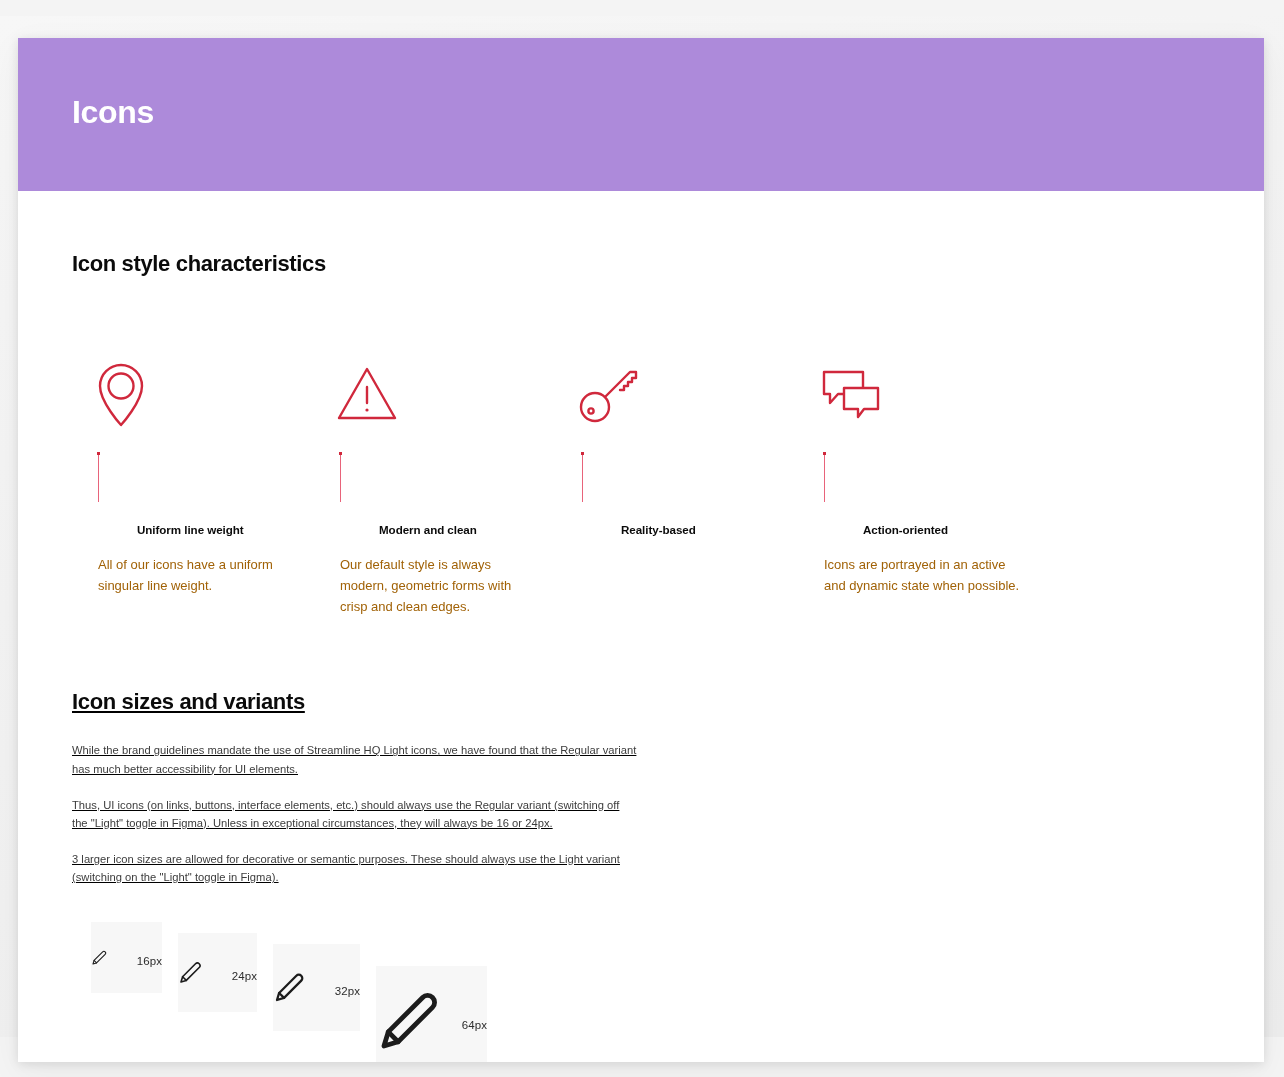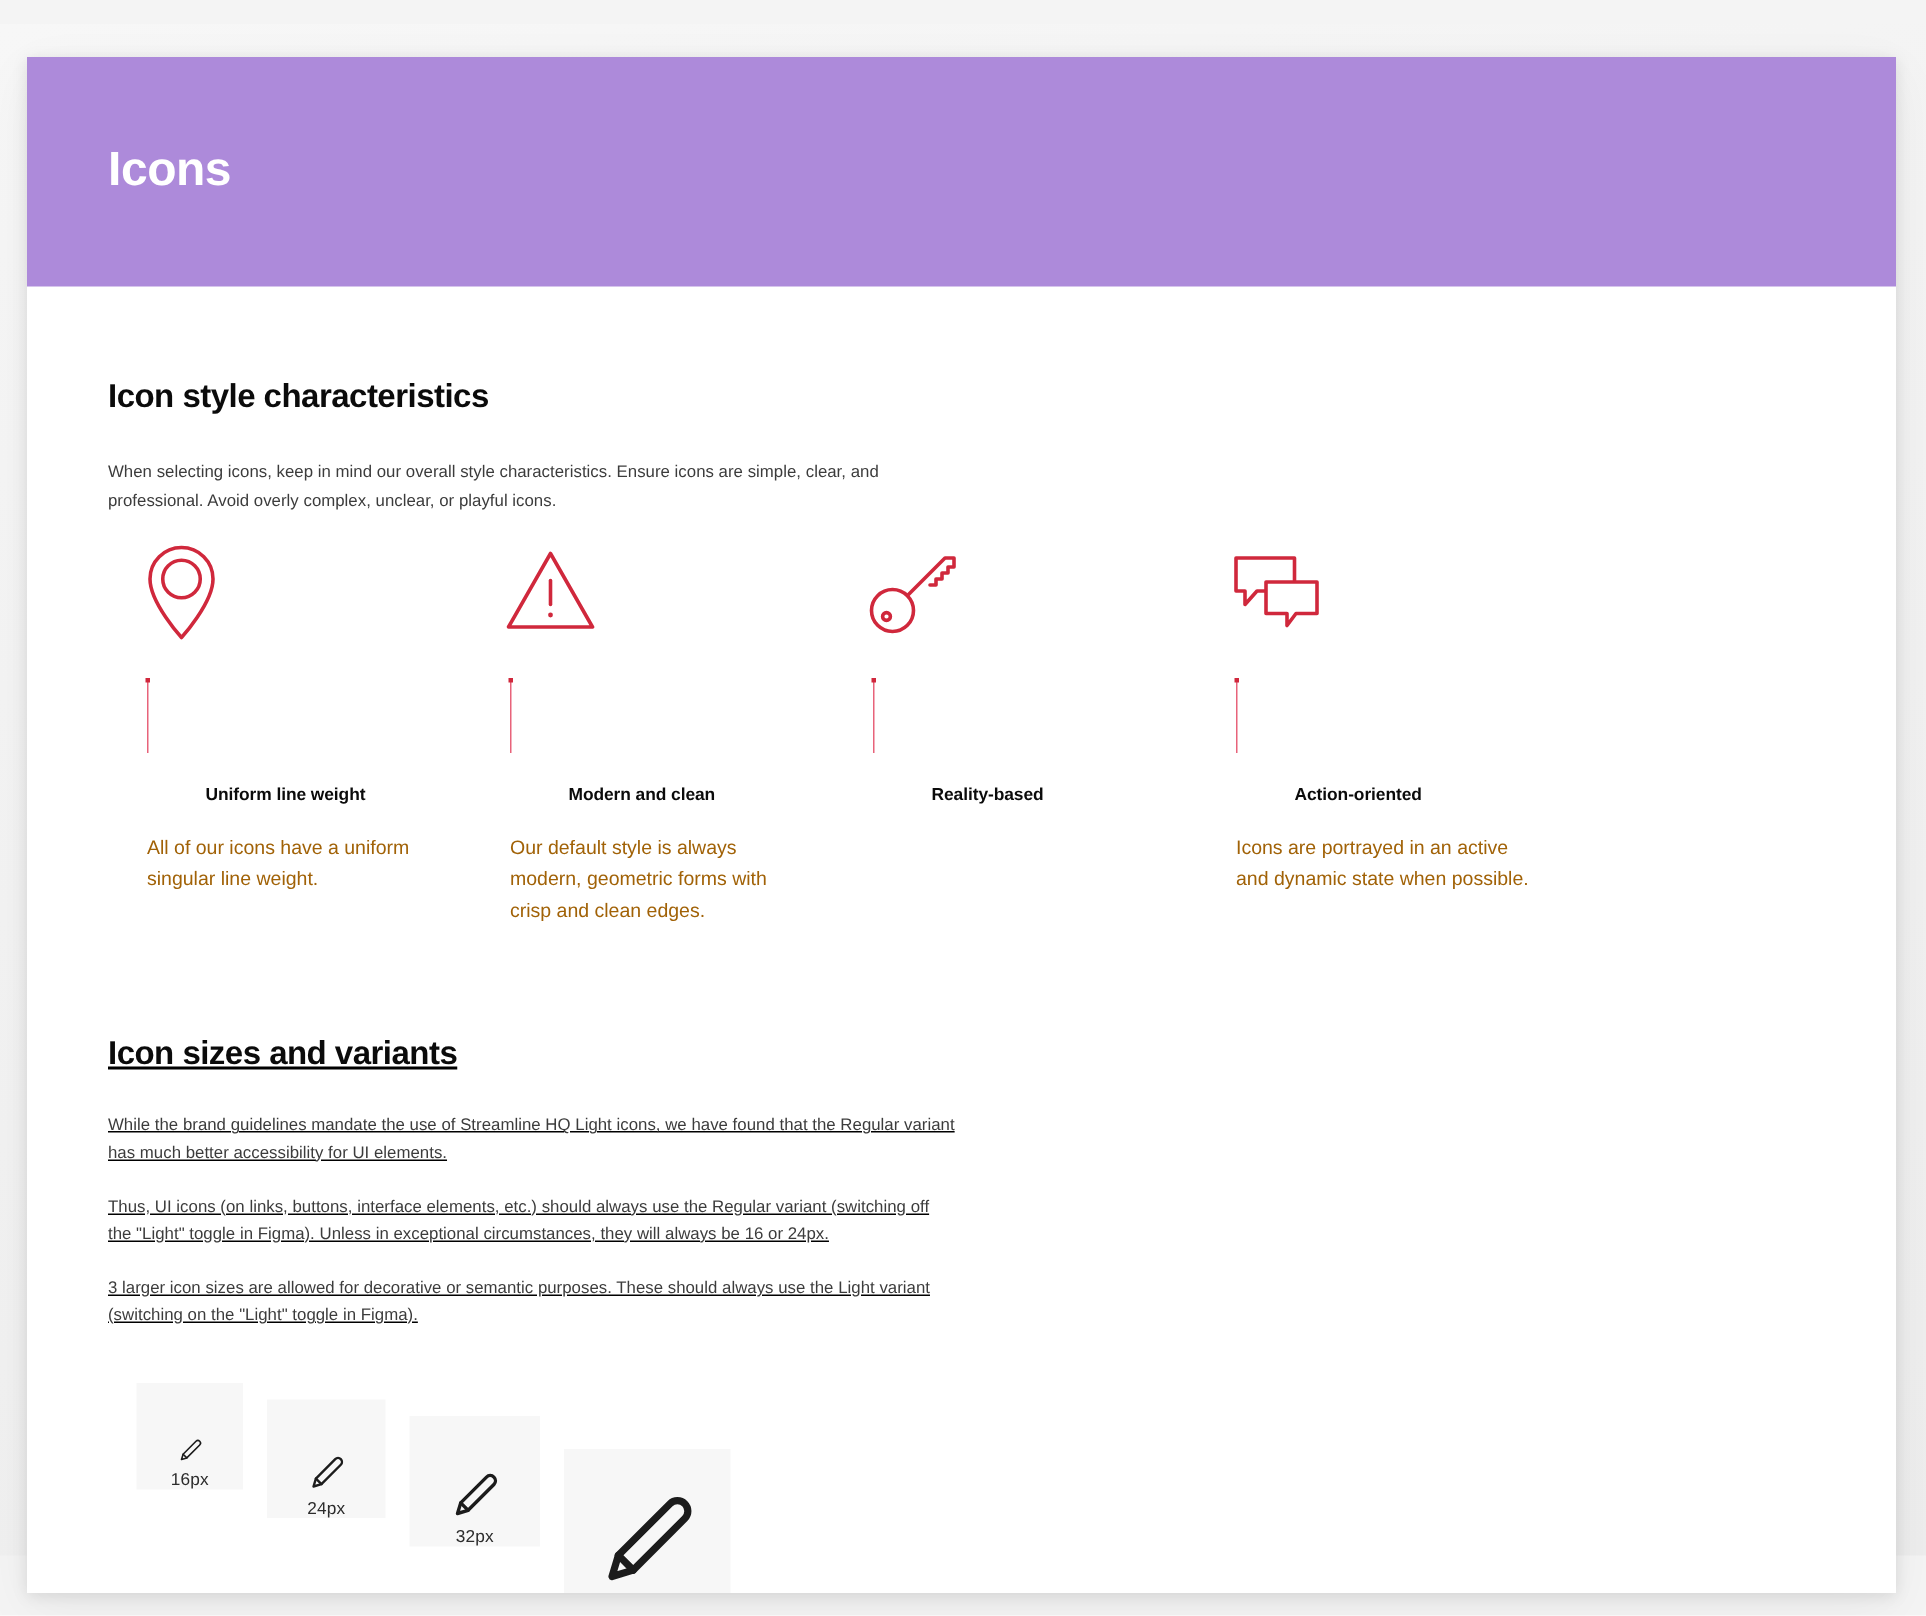--- a/index.html
+++ b/index.html
@@ -146,23 +146,23 @@
     left: 73px;
     top: 884px;
     display: flex;
     align-items: flex-start;
   }
   .swatch {
     background: #f7f7f7;
     position: relative;
     margin-right: 16px;
     display: flex;
-    flex-direction: column;
+    flex-direction: row;
     align-items: center;
-    justify-content: flex-end;
+    justify-content: space-between;
   }
   .swatch svg { display: block; }
   .swatch-label {
     font-size: 11.5px;
     color: #2c2c2c;
     margin-top: 6px;
     letter-spacing: 0.1px;
   }
 
   .sw-16 { width: 71px;  height: 71px;  margin-top: 0px;  }
@@ -176,21 +176,20 @@
 
 <div class="page">
   <div class="card">
 
     <div class="banner">
       <div class="banner-title">Icons</div>
     </div>
 
     <div class="section" id="section-characteristics">
       <h2 class="section-title">Icon style characteristics</h2>
-      <p class="para">When selecting icons, keep in mind our overall style characteristics. Ensure icons are simple, clear, and professional. Avoid overly complex, unclear, or playful icons.</p>
     </div>
 
     <div class="char-grid">
 
       <div class="char-col">
         <div class="char-icon">
           <svg width="54" height="66" viewBox="0 0 54 66" fill="none" stroke="#d0283c" stroke-width="2.4">
             <path d="M27 64 C27 64 48 41 48 25 A21 21 0 0 0 6 25 C6 41 27 64 27 64 Z" stroke-linejoin="round"></path>
             <circle cx="27" cy="25" r="12.5"></circle>
           </svg>

